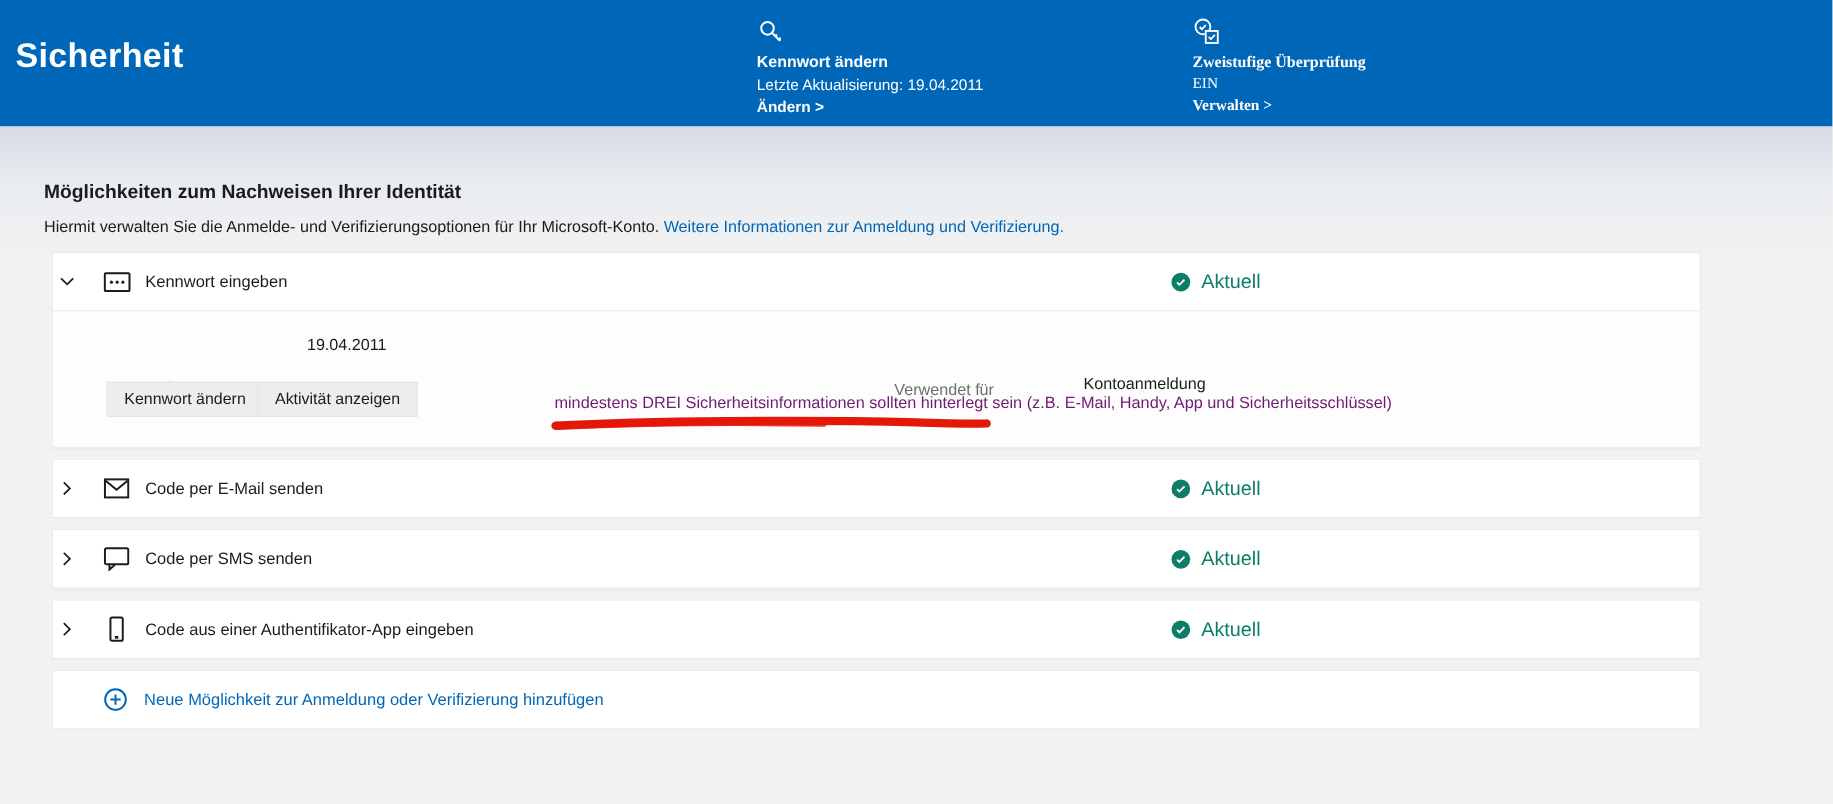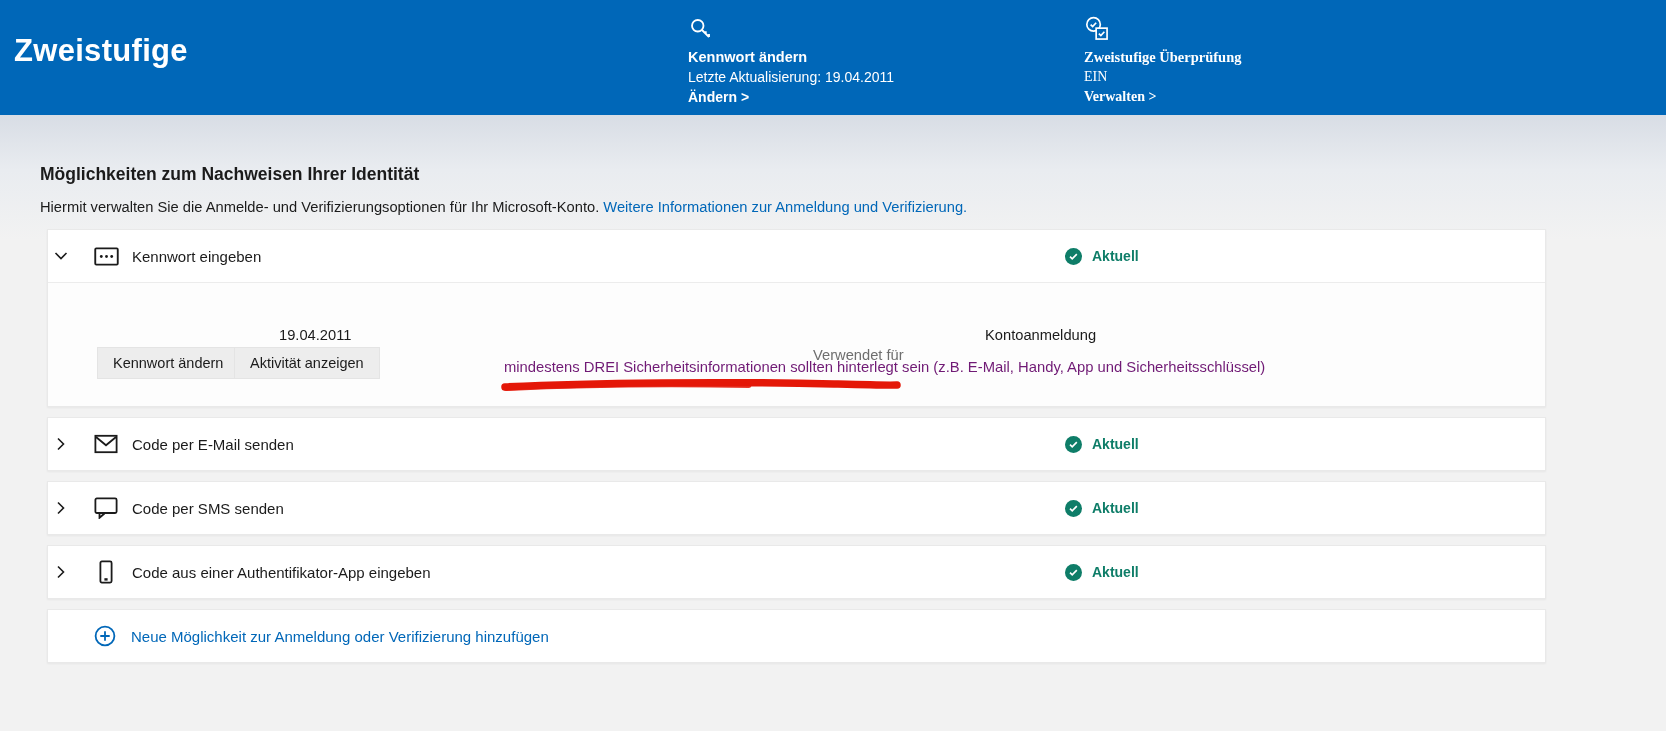--- a/index.html
+++ b/index.html
@@ -79,36 +79,36 @@
   .status {
     position:absolute;
     left:1017px; top:0; height:100%;
     display:flex; align-items:center; gap:10px;
   }
   .status-circle {
     width:17px; height:17px; border-radius:50%;
     background:#0e7d68;
     display:flex; align-items:center; justify-content:center;
   }
-  .status-text { color:#0e7d68; font-weight:700; font-size:14px; }
+  .status-text { color:#0e7d68; font-weight:400; font-size:18px; }
 
   
   .row-body {
     position:relative;
     height:124px;
     border-top:1px solid #ececec;
     background:#fdfdfd;
     font-size:14.7px;
   }
   .d-label { position:absolute; top:32px; color:#6e6e6e;margin-top:32px; }
-  .d-value { position:absolute; top:44px; color:#1b1b1b; }
+  .d-value { position:absolute; top:23px; color:#1b1b1b; }
   .d-label.l1 { left:57px; }
   .d-value.v1 { left:231px; }
   .d-label.l2 { left:765px; }
-  .d-value.v2 { left:937px; }
+  .d-value.v2 { left:937px;margin-top:36px; }
   .btn {
     position:absolute; top:64px;
     background:#ededed;
     border:1px solid #e4e4e4;
     font-family:inherit;
     font-size:14.5px;
     color:#1b1b1b;
     padding:7px 15px;
     cursor:pointer;
   }
@@ -128,21 +128,21 @@
   }
 
   
   .add-row { padding-left:44px; }
   .add-row .row-label { color:#0067b8; }
 </style>
 </head>
 <body>
 
 <header class="app-header">
-  <div class="app-title">Zweistufige</div>
+  <div class="app-title">Sicherheit</div>
 
   <div class="header-card pw">
     <span class="hc-icon">
       <svg width="26" height="26" viewBox="0 0 24 24" fill="none" stroke="#ffffff" stroke-width="1.7">
         <circle cx="9" cy="9" r="5.3"></circle>
         <path d="M12.9 12.9 L19.4 19.4 M19.4 19.4 l0 -2.8 M16.4 16.4 l0 -2.4"></path>
       </svg>
     </span>
     <div class="hc-title">Kennwort ändern</div>
     <div class="hc-sub">Letzte Aktualisierung: 19.04.2011</div>

